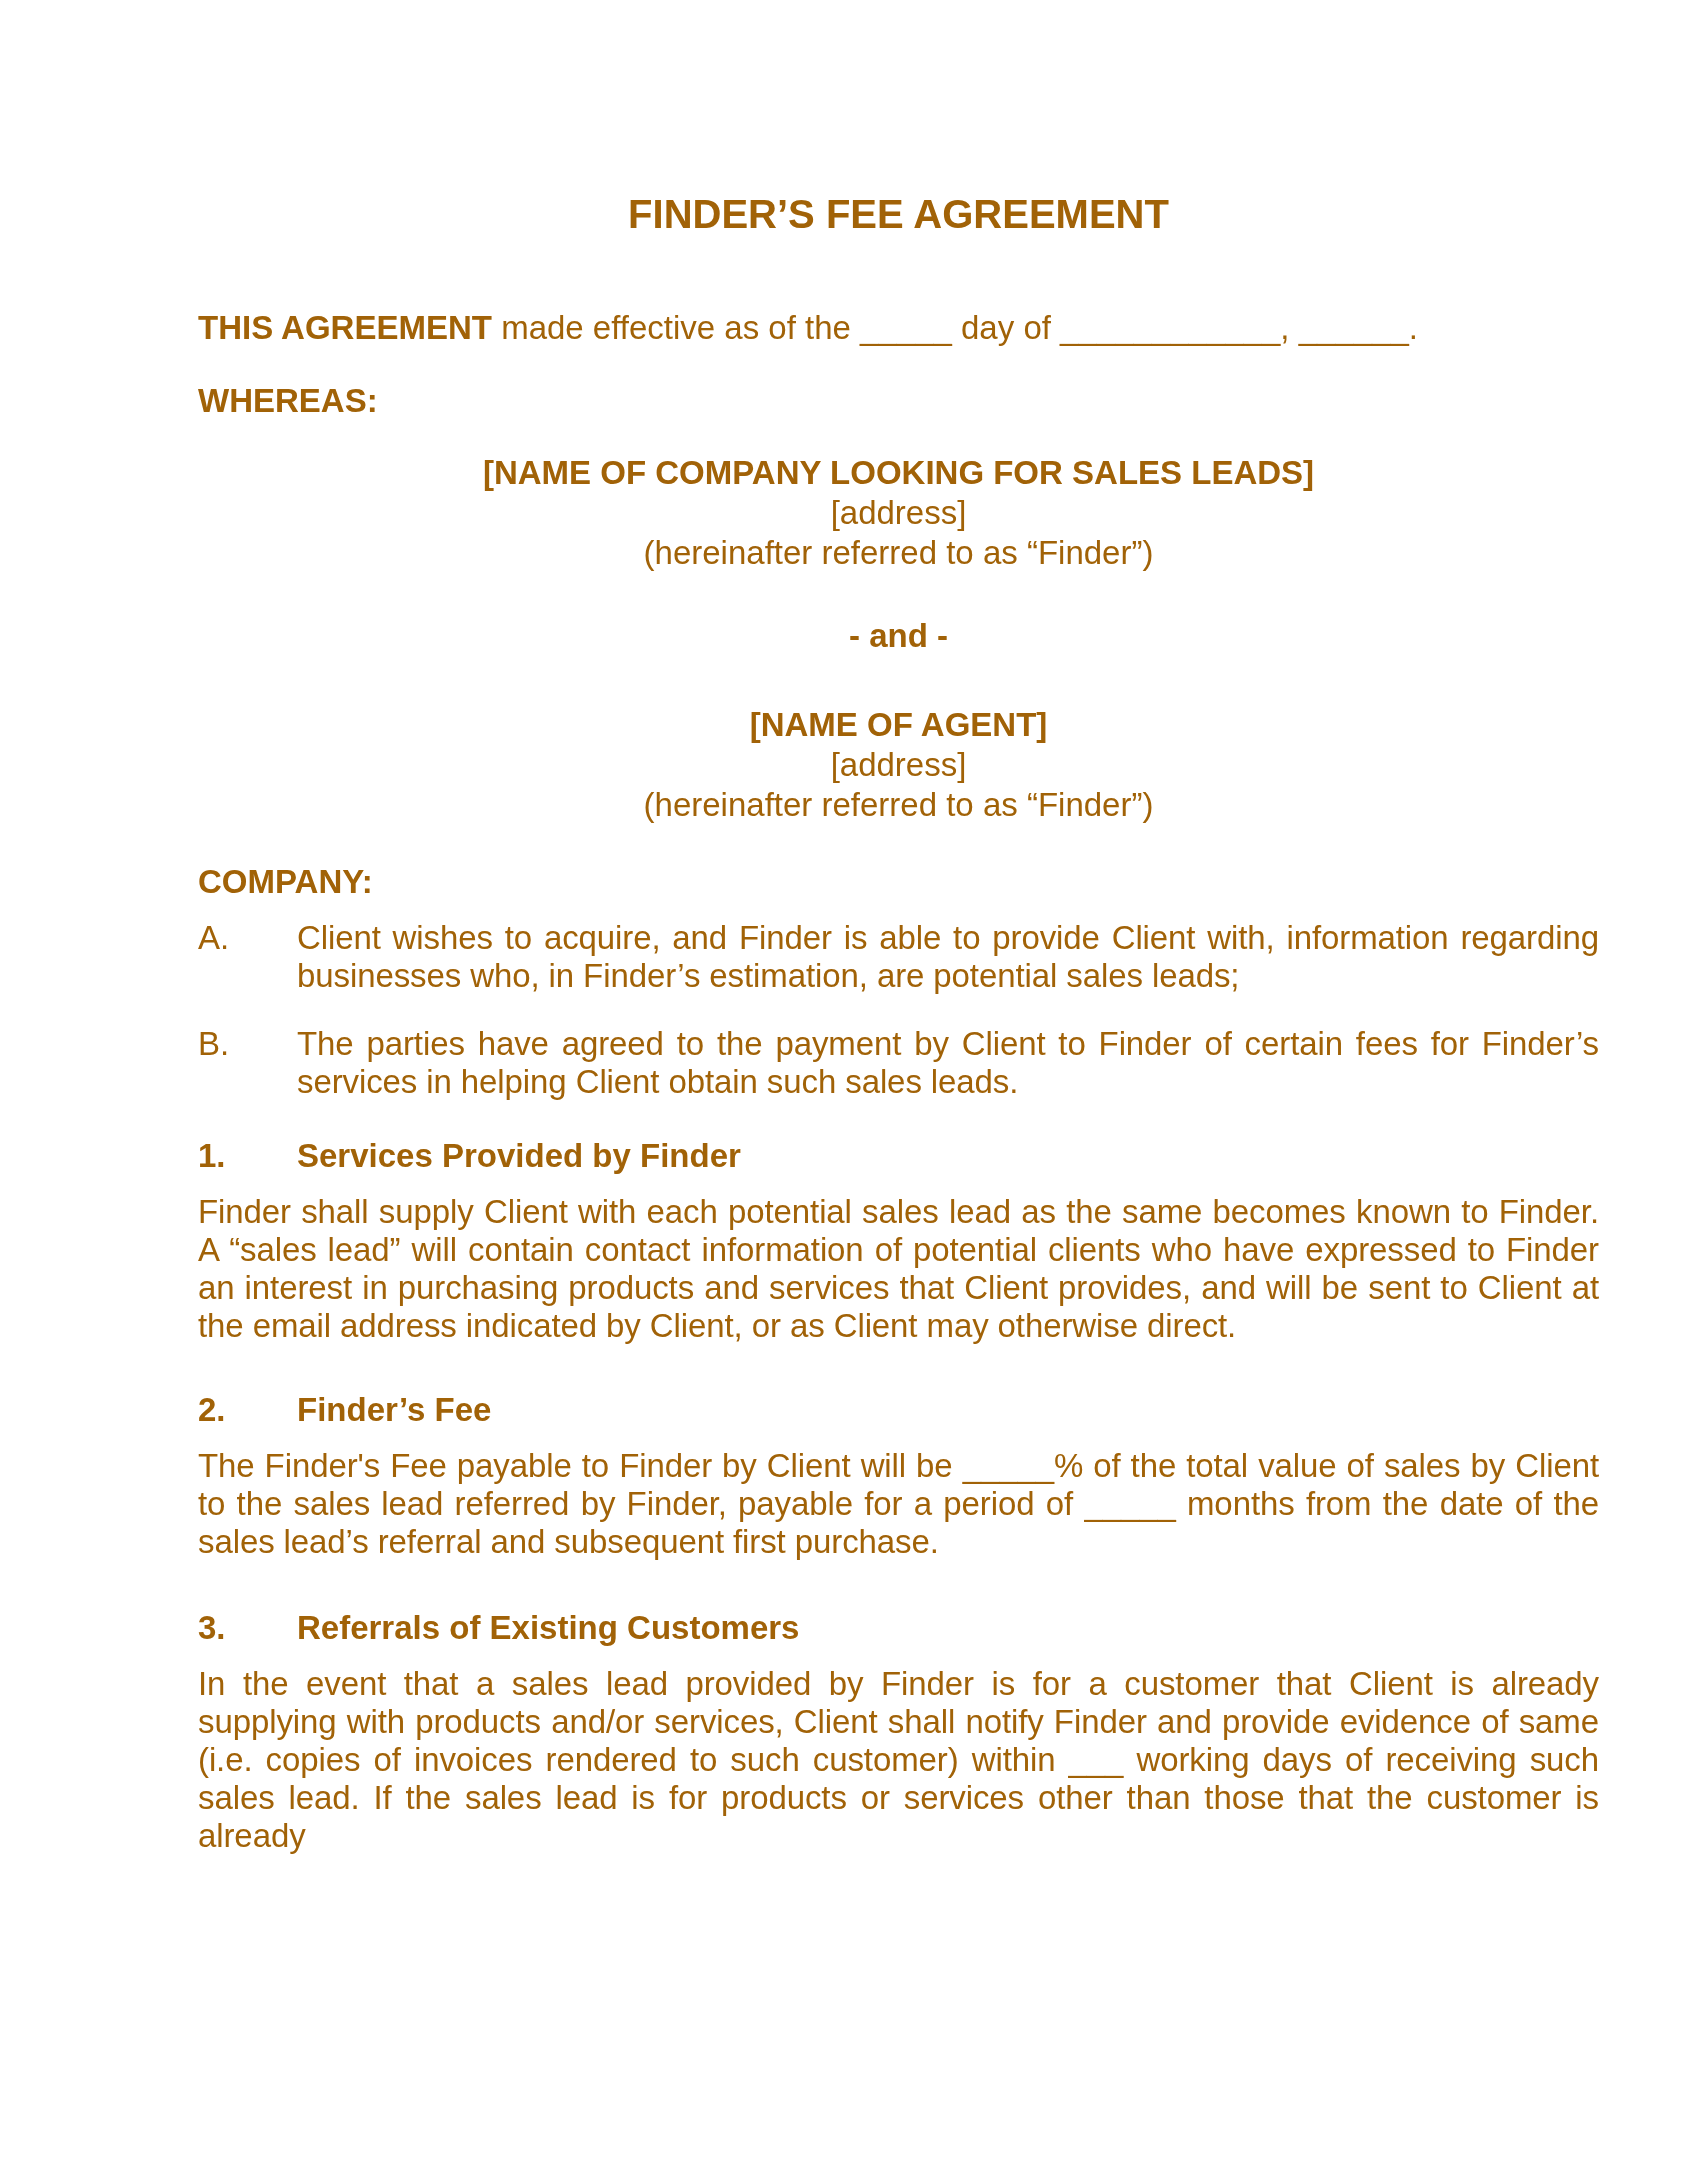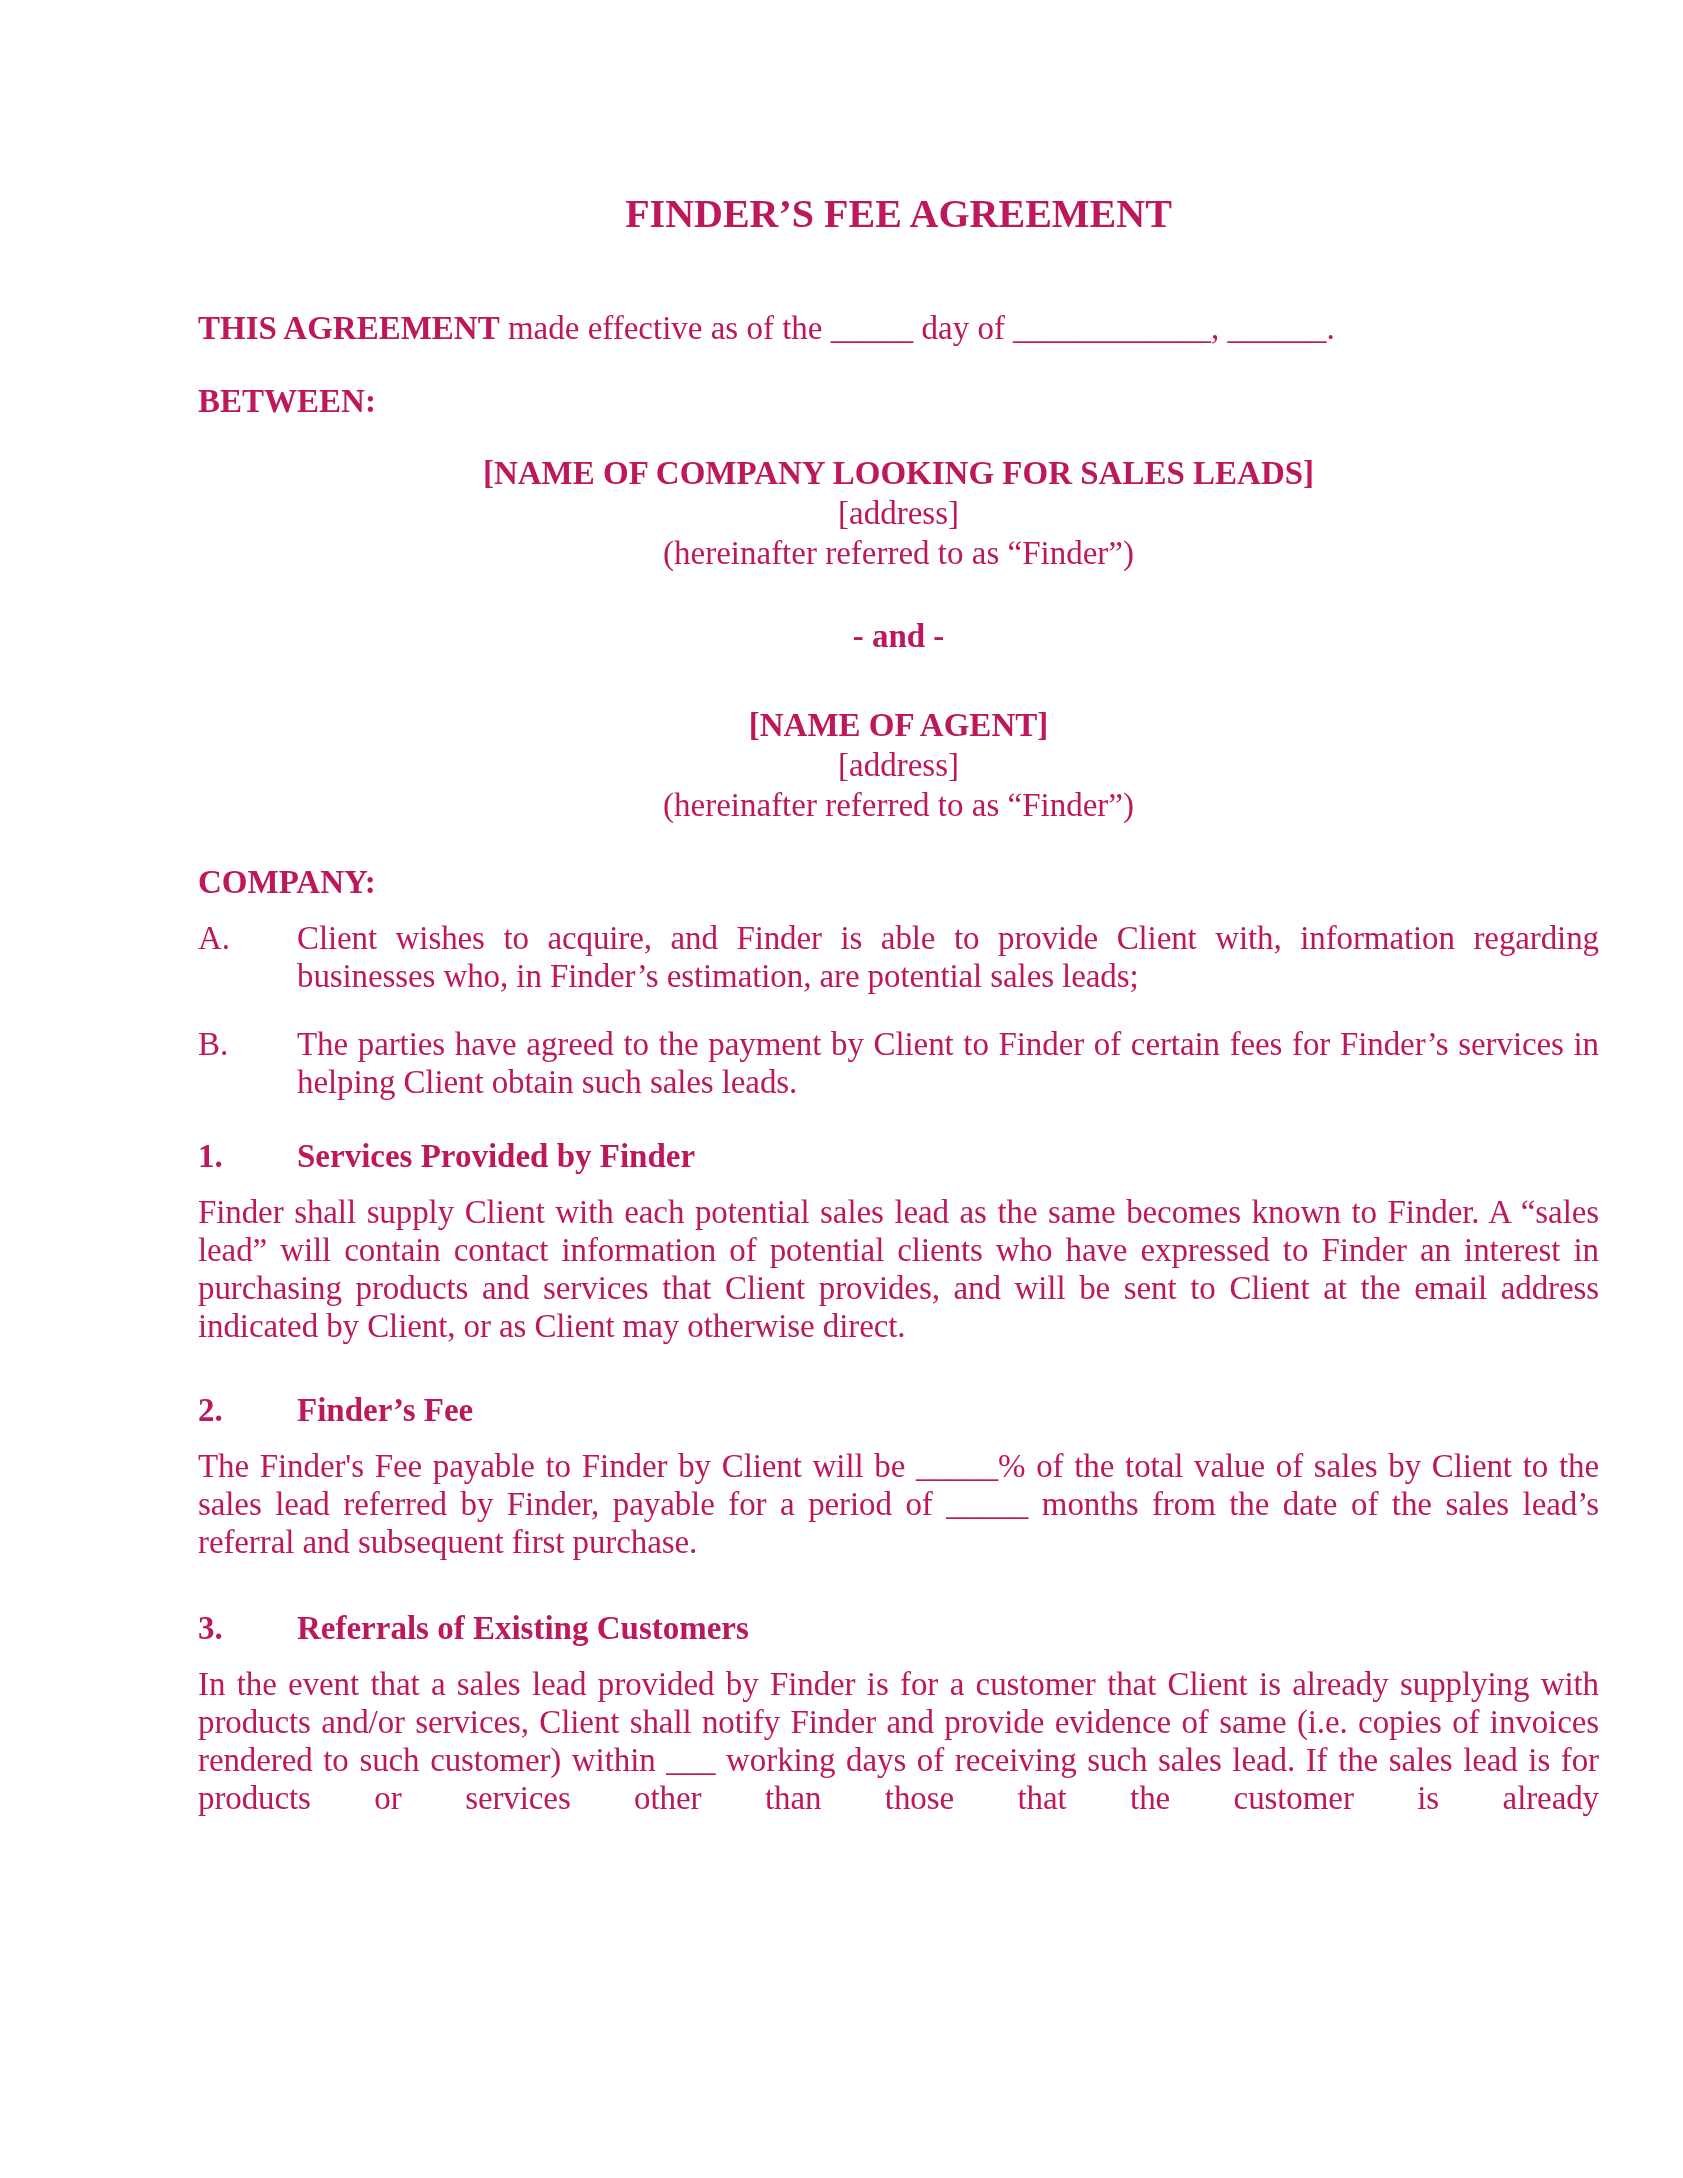--- a/index.html
+++ b/index.html
@@ -1,22 +1,22 @@
 <!DOCTYPE html>
 <html><head>
 <meta charset="utf-8">
 <style>
   * { margin: 0; padding: 0; box-sizing: border-box; }
   html, body { background: #ffffff; }
   .page {
     width: 1683px;
     height: 2178px;
     background: #ffffff;
-    color: #be185d;
-    font-family: Liberation Serif, serif;
+    color: #a16207;
+    font-family: Liberation Sans, sans-serif;
     font-size: 33px;
     line-height: 38px;
     padding: 190px 84px 0 198px;
     overflow: hidden;
   }
   .doc-title {
     text-align: center;
     font-weight: bold;
     font-size: 40px;
     line-height: 48px;
@@ -49,21 +49,21 @@
 </style>
 </head>
 <body>
 
 <div class="page">
 
   <div class="doc-title">FINDER’S FEE AGREEMENT</div>
 
   <p class="opening"><span class="b">THIS AGREEMENT</span><span> made effective as of the _____ day of ____________, ______.</span></p>
 
-  <div class="between-label">BETWEEN:</div>
+  <div class="between-label">WHEREAS:</div>
 
   <div class="party party-client">
     <div class="party-name">[NAME OF COMPANY LOOKING FOR SALES LEADS]</div>
     <div>[address]</div>
     <div>(hereinafter referred to as “Finder”)</div>
   </div>
 
   <div class="and-sep">- and -</div>
 
   <div class="party party-finder">

